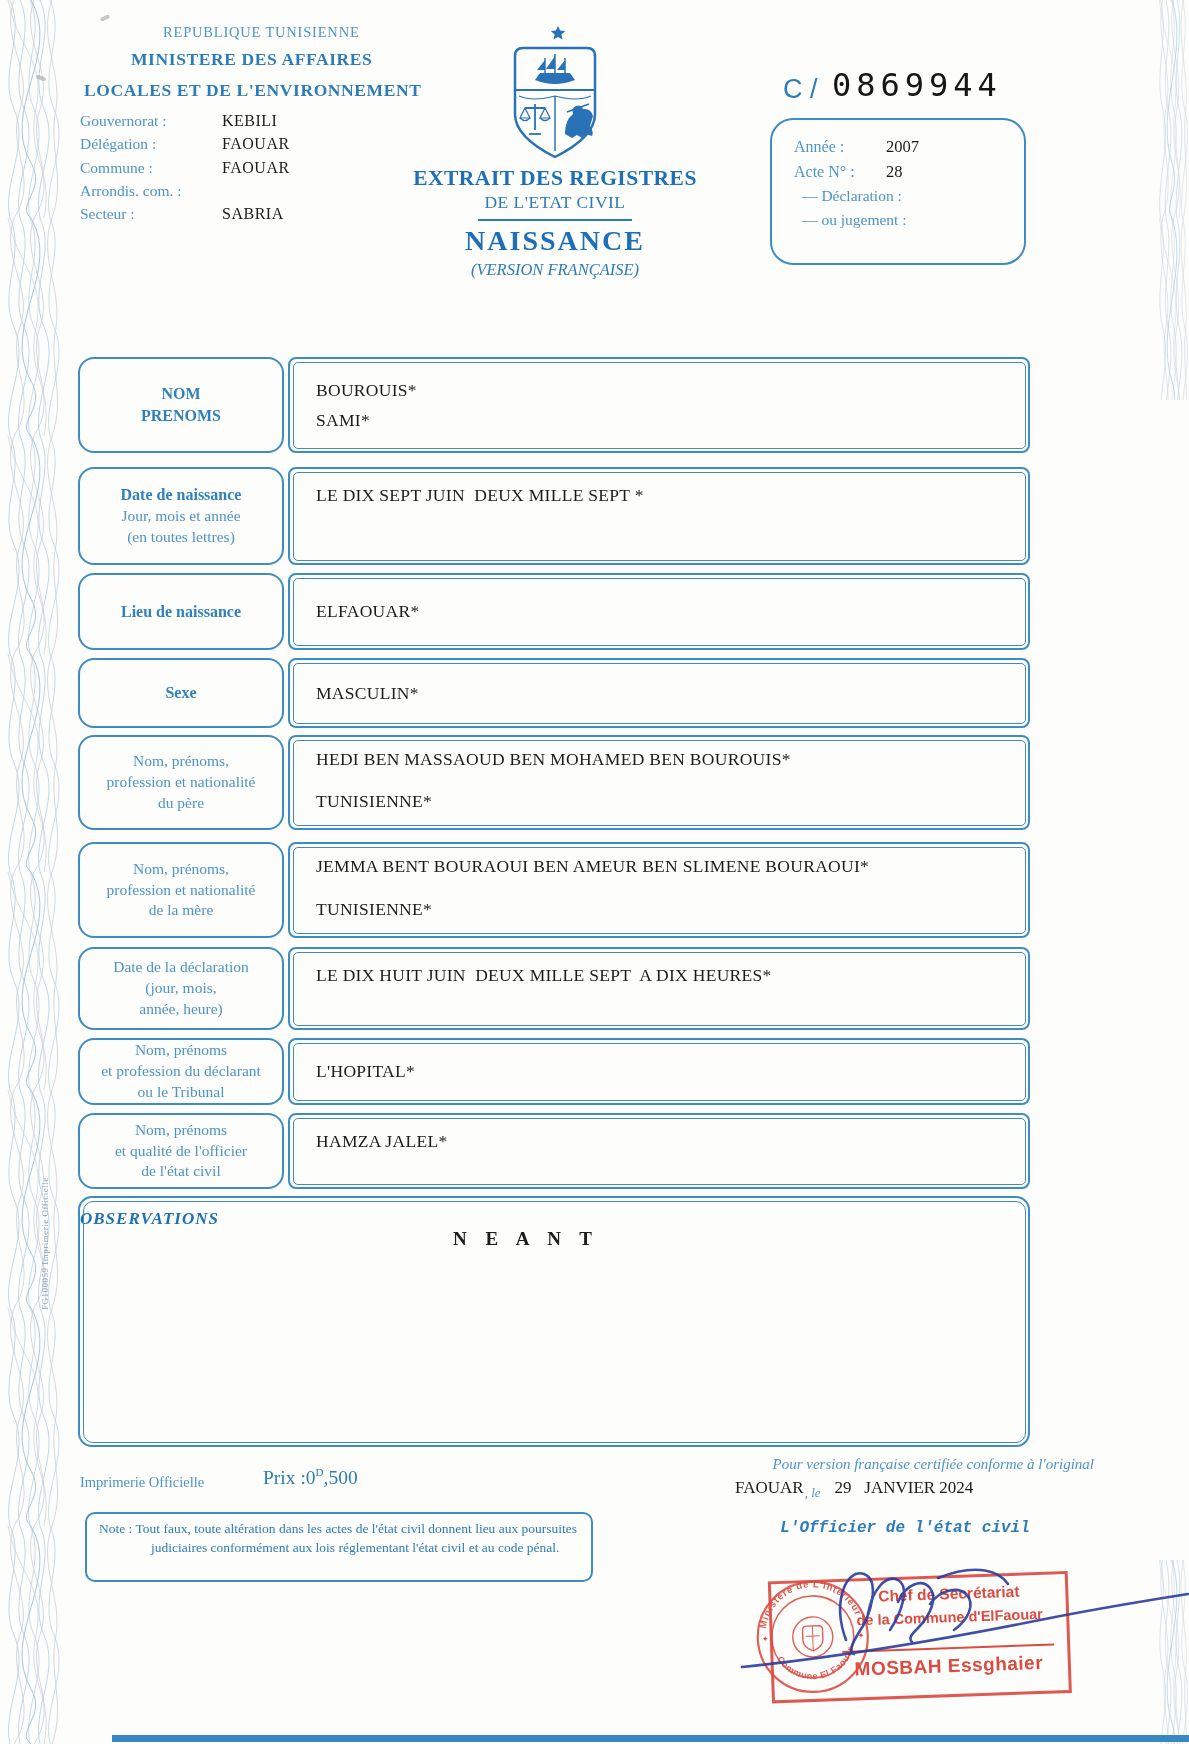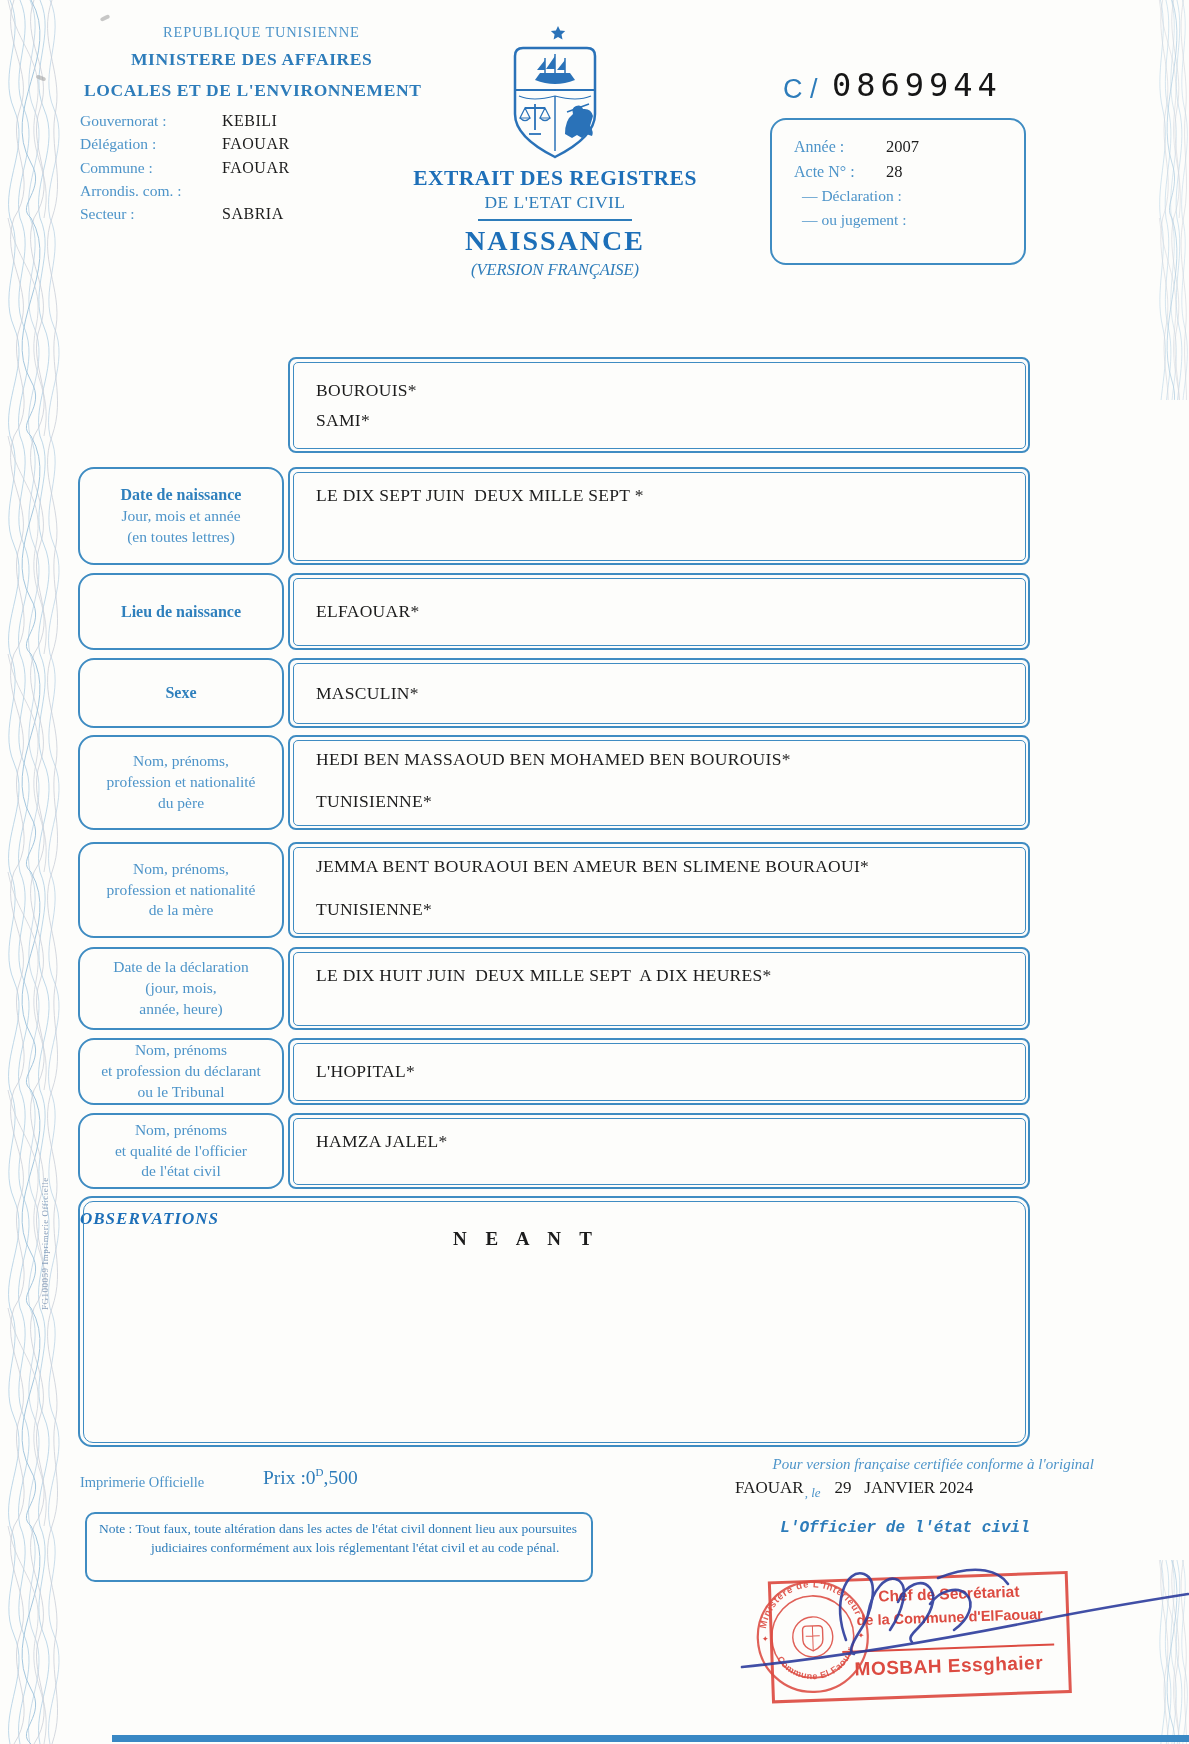--- a/index.html
+++ b/index.html
@@ -18,21 +18,21 @@
 
   .serial-prefix{left:783px;top:74px;font-family:"Liberation Sans",sans-serif;font-size:27px;color:var(--accent_blue);}
   .serial-number{left:832px;top:66px;font-family:"DejaVu Sans Mono",monospace;font-size:32px;letter-spacing:5px;color:#161616;}
 
   .title1{left:350px;top:166px;width:410px;text-align:center;font-size:21.5px;font-weight:bold;letter-spacing:.5px;color:var(--title_blue);}
   .title2{left:350px;top:192px;width:410px;text-align:center;font-size:17.5px;color:var(--accent_blue);letter-spacing:.5px;}
   .title-underline{left:478px;top:219px;width:154px;height:2px;background:var(--accent_blue);}
   .title3{left:350px;top:225px;width:410px;text-align:center;font-size:28px;font-weight:bold;letter-spacing:2px;color:var(--title_blue);}
   .title4{left:350px;top:260px;width:410px;text-align:center;font-size:16.5px;font-style:italic;color:var(--accent_blue);}
 
-  .acte-box{left:770px;top:118px;width:256px;height:147px;border:2.5px solid var(--border_blue);border-radius:16px;
+  .acte-box{left:770px;top:118px;width:256px;height:147px;border:2.5px solid var(--border_blue);border-radius:23px;
             padding:14px 0 0 22px;box-sizing:border-box;}
   .acte-line{display:flex;align-items:baseline;line-height:25px;font-size:16px;}
   .acte-label{color:var(--light_blue);width:92px;}
   .acte-value{color:var(--ink);font-size:16.5px;}
   .acte-dash{color:var(--light_blue);margin-left:8px;font-size:15.5px;line-height:24px;}
 
   
   #rows{left:78px;top:0;width:952px;}
   .row{position:absolute;left:0;width:952px;}
   .label-box{position:absolute;left:0;top:0;bottom:0;width:206px;border:2.5px solid var(--border_blue);
@@ -193,20 +193,24 @@
     <div class="acte-line">
       <span class="acte-label">Acte N° :</span>
       <span class="acte-value">28</span>
     </div>
     <div class="acte-dash">— Déclaration :</div>
     <div class="acte-dash">— ou jugement :</div>
   </div>
 
   <div class="abs" id="rows">
       <div class="row" style="top: 357px; height: 96px;">
+        <div class="label-box">
+          <div class="label-line bold">NOM</div>
+          <div class="label-line bold">PRENOMS</div>
+        </div>
         <div class="value-box v-spread">
           <div class="value-line">BOUROUIS*</div>
           <div class="value-line">SAMI*</div>
         </div>
       </div>
       <div class="row" style="top: 467px; height: 98px;">
         <div class="label-box">
           <div class="label-line bold">Date de naissance</div>
           <div class="label-line">Jour, mois et année</div>
           <div class="label-line">(en toutes lettres)</div>

